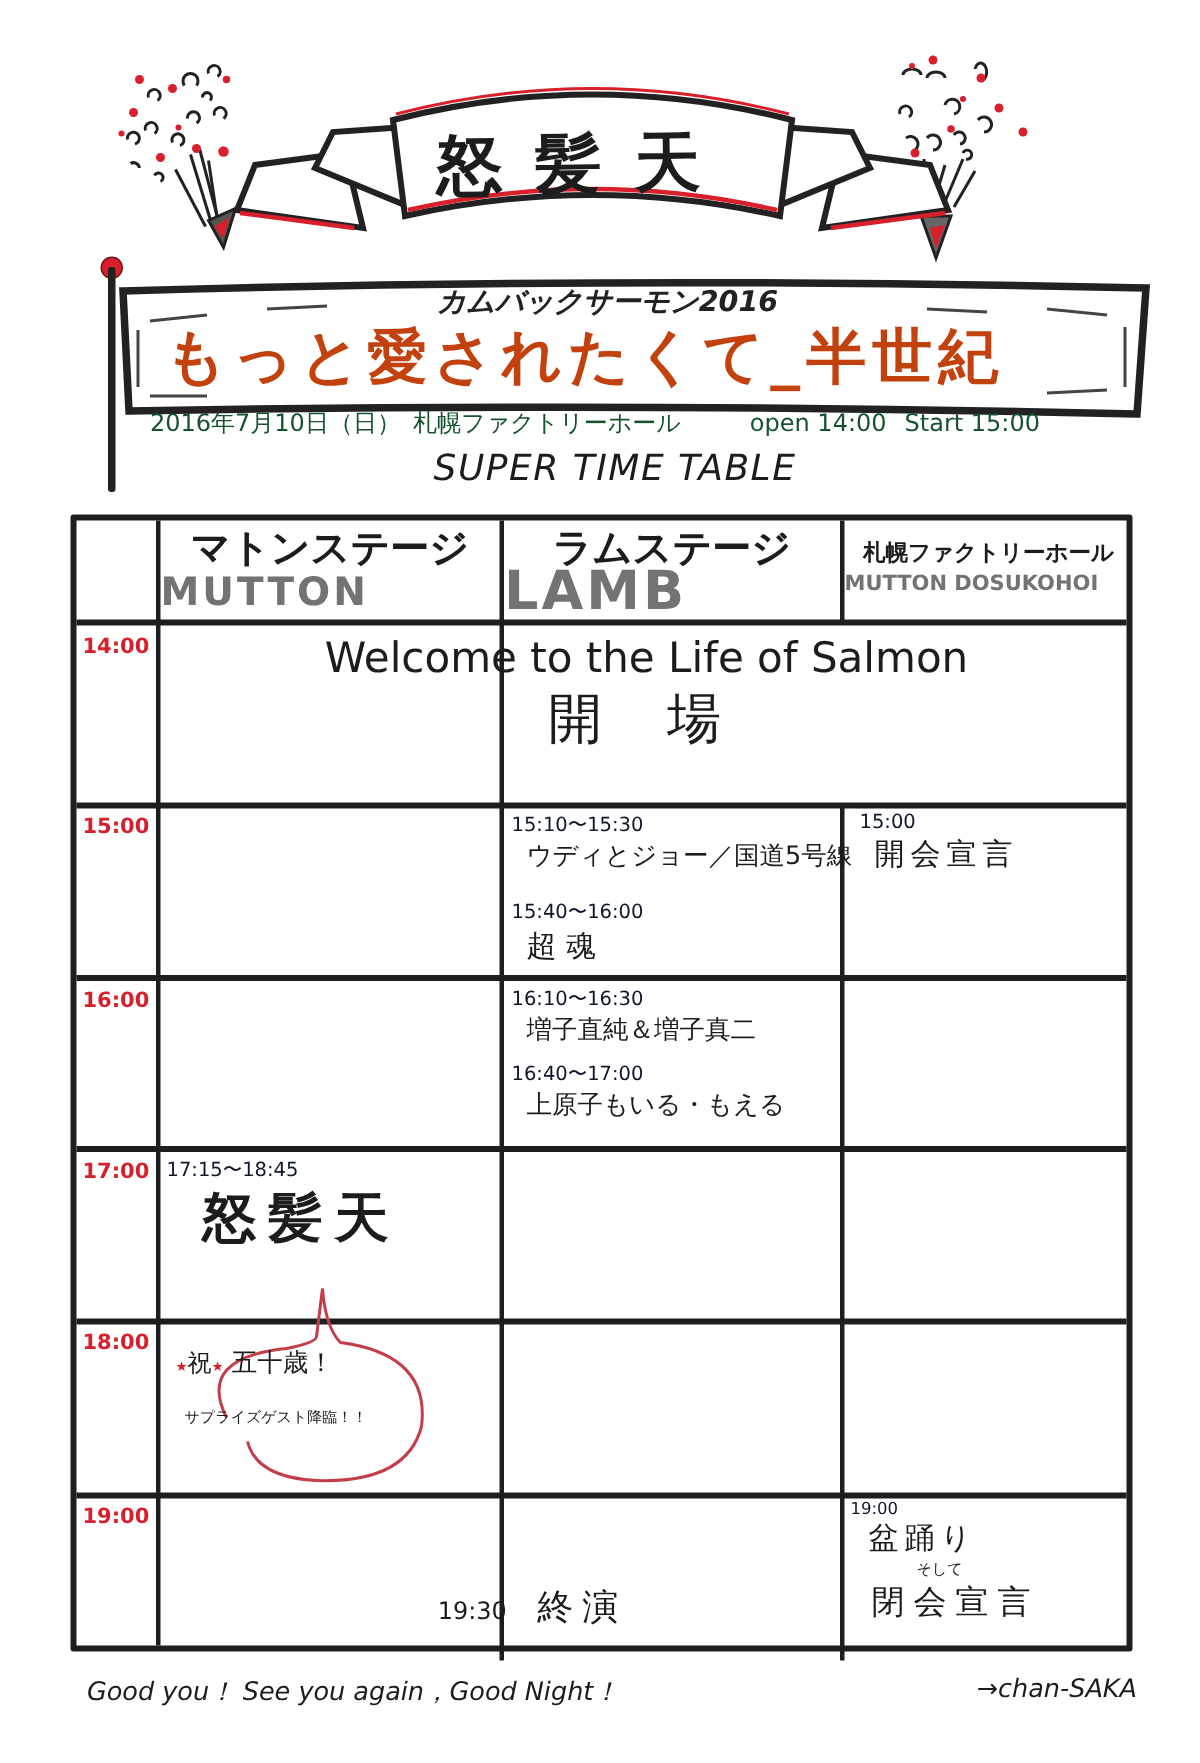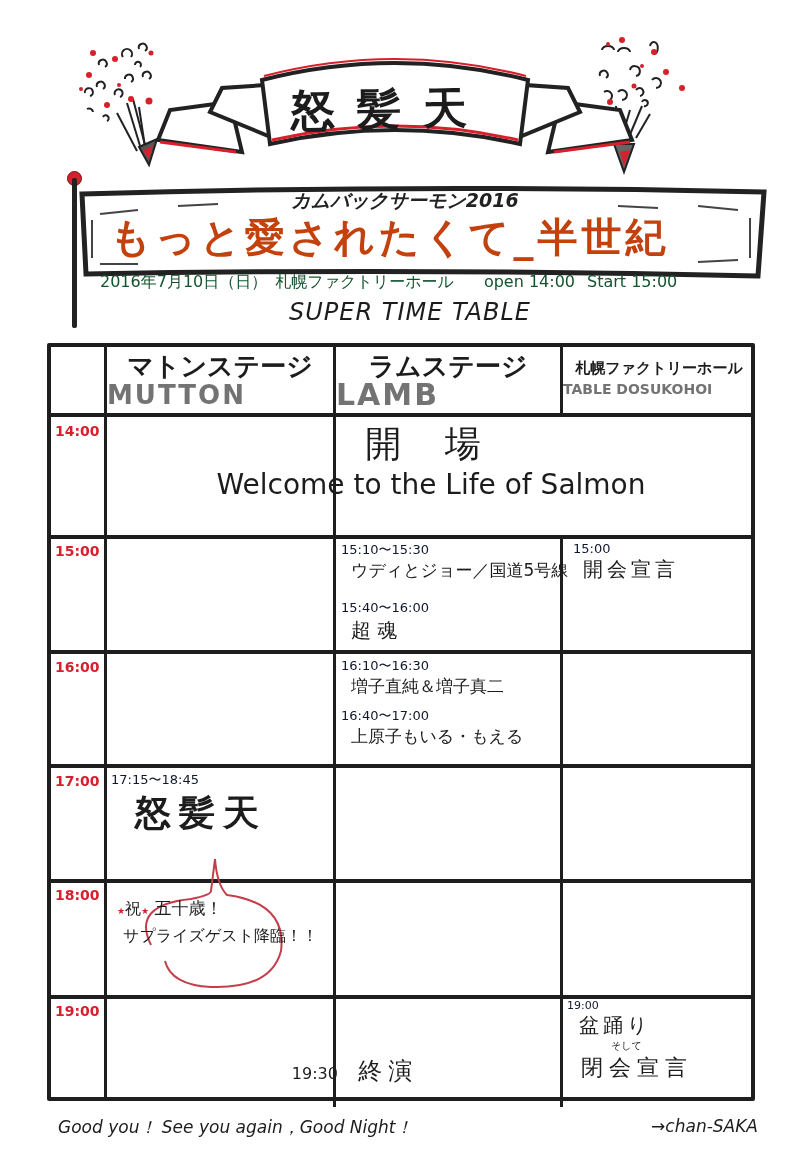--- a/index.html
+++ b/index.html
@@ -168,21 +168,21 @@
       <path d="M620 82 L660 80"></path>
   </g>
 </svg>
 
 <div class="subtitle hand">カムバックサーモン2016</div>
 <div class="main-title hand">もっと愛されたくて_半世紀</div>
 
 <div class="info-line hand">
   <span>2016年7月10日（日）</span>
   <span style="margin-left:-14px">札幌ファクトリーホール</span>
-  <span style="margin-left:8px">open 14:00</span>
+  <span style="margin-left:24px">open 14:00</span>
   <span style="margin-left:-10px">Start 15:00</span>
 </div>
 
 <div class="table-label hand">SUPER TIME TABLE</div>
 
 <div class="tt">
 
   <div class="vline" style="left:53px"></div>
   <div class="vline" style="left:282px; top:0; height:190px;"></div>
   <div class="vline" style="left:282px; top:190px; height:570px;"></div>
@@ -195,37 +195,37 @@
   <div class="hline" style="top:417px"></div>
   <div class="hline" style="top:532px"></div>
   <div class="hline" style="top:648px"></div>
 
   <div class="cell" style="left:56px; top:4px; width:226px;">
     <div class="hdr-jp">マトンステージ</div>
     <div class="hdr-en">MUTTON</div>
   </div>
   <div class="cell" style="left:285px; top:4px; width:224px;">
     <div class="hdr-jp">ラムステージ</div>
-    <div class="hdr-en" style="font-size:30px">LAMB</div>
+    <div class="hdr-en" style="font-size:36px">LAMB</div>
   </div>
   <div class="cell" style="left:512px; top:10px; width:192px;">
     <div class="hdr-jp small">札幌ファクトリーホール</div>
-    <div class="hdr-en small">TABLE DOSUKOHOI</div>
+    <div class="hdr-en small">MUTTON DOSUKOHOI</div>
   </div>
 
   <div class="cell time" style="left:4px; top:76px;">14:00</div>
   <div class="cell time" style="left:4px; top:196px;">15:00</div>
   <div class="cell time" style="left:4px; top:312px;">16:00</div>
   <div class="cell time" style="left:4px; top:426px;">17:00</div>
   <div class="cell time" style="left:4px; top:540px;">18:00</div>
   <div class="cell time" style="left:4px; top:656px;">19:00</div>
 
   <div class="cell hand" style="left:56px; top:74px; width:648px; text-align:center;">
+    <div style="font-size:28px; line-height:36px;">Welcome to the Life of Salmon</div>
     <div style="font-size:36px; letter-spacing:16px; line-height:46px;">開 場</div>
-    <div style="font-size:28px; line-height:36px;">Welcome to the Life of Salmon</div>
   </div>
 
   <div class="cell hand" style="left:290px; top:194px; width:218px;">
     <div class="slot-time">15:10〜15:30</div>
     <div class="slot-name">ウディとジョー／国道5号線</div>
   </div>
   <div class="cell hand" style="left:290px; top:252px; width:218px;">
     <div class="slot-time">15:40〜16:00</div>
     <div class="slot-name" style="font-size:20px;">超 魂</div>
   </div>
@@ -250,21 +250,21 @@
   </div>
 
   <svg class="bubble" style="left:60px; top:508px; width:220px; height:140px;" viewBox="0 0 220 140">
     <path d="M40 90 Q20 50 80 44 Q100 40 100 36 L104 4 Q106 30 116 40 Q176 48 170 96 Q160 134 100 132 Q60 130 54 106" fill="none" stroke="#c43d4a" stroke-width="2"></path>
   </svg>
   <div class="cell hand" style="left:66px; top:550px; width:220px;">
     <div style="font-size:17px; white-space:nowrap;">
       <span class="red" style="font-size:9px;">★</span><span style="font-size:16px;">祝</span><span class="red" style="font-size:9px;">★</span>
       <span>五十歳！</span>
     </div>
-    <div style="font-size:16px; padding-left:6px; margin-top:6px; white-space:nowrap;">サプライズゲスト降臨！！</div>
+    <div style="font-size:10px; padding-left:6px; margin-top:18px; white-space:nowrap;">サプライズゲスト降臨！！</div>
   </div>
 
   <div class="cell hand" style="left:56px; top:708px; width:496px; text-align:center; font-size:20px;">
     <span style="font-size:16px; margin-right:14px;">19:30</span>
     <span style="font-size:24px; letter-spacing:6px;">終演</span>
   </div>
   <div class="cell hand" style="left:516px; top:652px; width:188px;">
     <div class="slot-time" style="font-size:11px;">19:00</div>
     <div style="font-size:20px; padding-left:12px; letter-spacing:4px;">盆踊り</div>
     <div style="font-size:10px; padding-left:44px;">そして</div>

